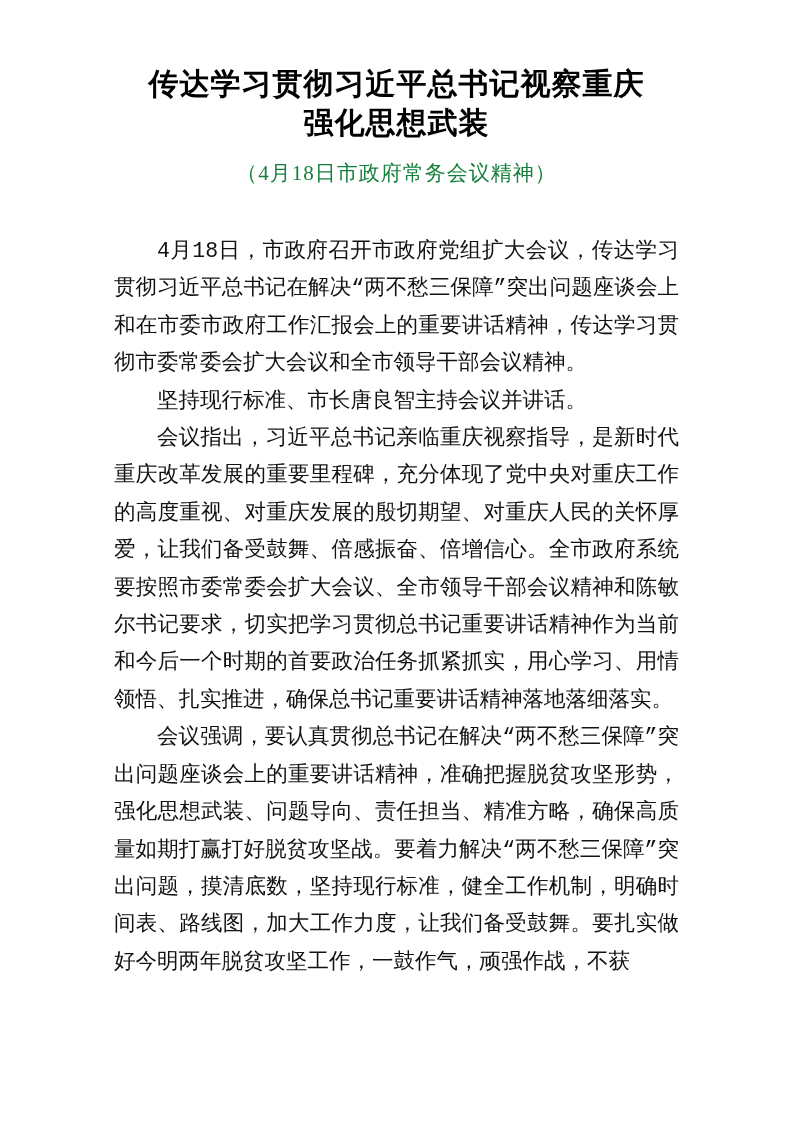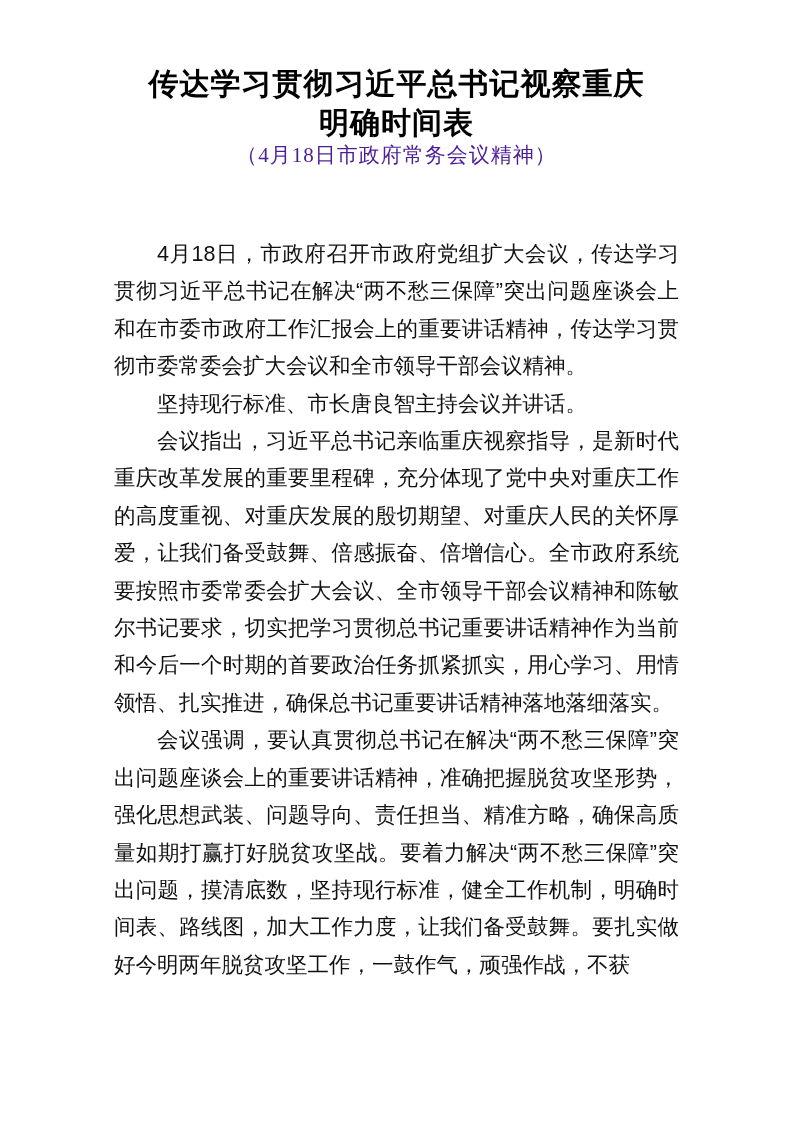--- a/index.html
+++ b/index.html
@@ -26,51 +26,52 @@
     font-size: 30px;
     line-height: 39px;
     text-align: center;
     color: #000000;
     letter-spacing: 1px;
   }
   .title-line {
     display: block;
   }
   .doc-subtitle {
+    margin-top: 18px;
     font-family: "Liberation Serif", "DejaVu Serif", serif;
     font-size: 21px;
     line-height: 26px;
     text-align: center;
-    color: #4c1d95;
+    color: #15803d;
     letter-spacing: 1px;
   }
   .doc-body {
-    margin-top: 68px;
-    font-family: Liberation Sans, sans-serif;
+    margin-top: 47px;
+    font-family: Liberation Mono, monospace;
     font-size: 21.5px;
     line-height: 37.4px;
     color: #111111;
     text-align: justify;
     text-justify: inter-ideograph;
   }
   .doc-body p {
     margin: 0;
     text-indent: 2em;
     word-break: break-all;
   }
 </style>
 </head>
 <body>
 
 <div class="page">
   <div class="content">
 
     <h1 class="doc-title">
       <span class="title-line">传达学习贯彻习近平总书记视察重庆</span>
-      <span class="title-line">明确时间表</span>
+      <span class="title-line">强化思想武装</span>
     </h1>
 
     <div class="doc-subtitle">（4月18日市政府常务会议精神）</div>
 
     <div class="doc-body">
       <p>4月18日，市政府召开市政府党组扩大会议，传达学习贯彻习近平总书记在解决“两不愁三保障”突出问题座谈会上和在市委市政府工作汇报会上的重要讲话精神，传达学习贯彻市委常委会扩大会议和全市领导干部会议精神。</p>
       <p>坚持现行标准、市长唐良智主持会议并讲话。</p>
       <p>会议指出，习近平总书记亲临重庆视察指导，是新时代重庆改革发展的重要里程碑，充分体现了党中央对重庆工作的高度重视、对重庆发展的殷切期望、对重庆人民的关怀厚爱，让我们备受鼓舞、倍感振奋、倍增信心。全市政府系统要按照市委常委会扩大会议、全市领导干部会议精神和陈敏尔书记要求，切实把学习贯彻总书记重要讲话精神作为当前和今后一个时期的首要政治任务抓紧抓实，用心学习、用情领悟、扎实推进，确保总书记重要讲话精神落地落细落实。</p>
       <p>会议强调，要认真贯彻总书记在解决“两不愁三保障”突出问题座谈会上的重要讲话精神，准确把握脱贫攻坚形势，强化思想武装、问题导向、责任担当、精准方略，确保高质量如期打赢打好脱贫攻坚战。要着力解决“两不愁三保障”突出问题，摸清底数，坚持现行标准，健全工作机制，明确时间表、路线图，加大工作力度，让我们备受鼓舞。要扎实做好今明两年脱贫攻坚工作，一鼓作气，顽强作战，不获</p>
     </div>

